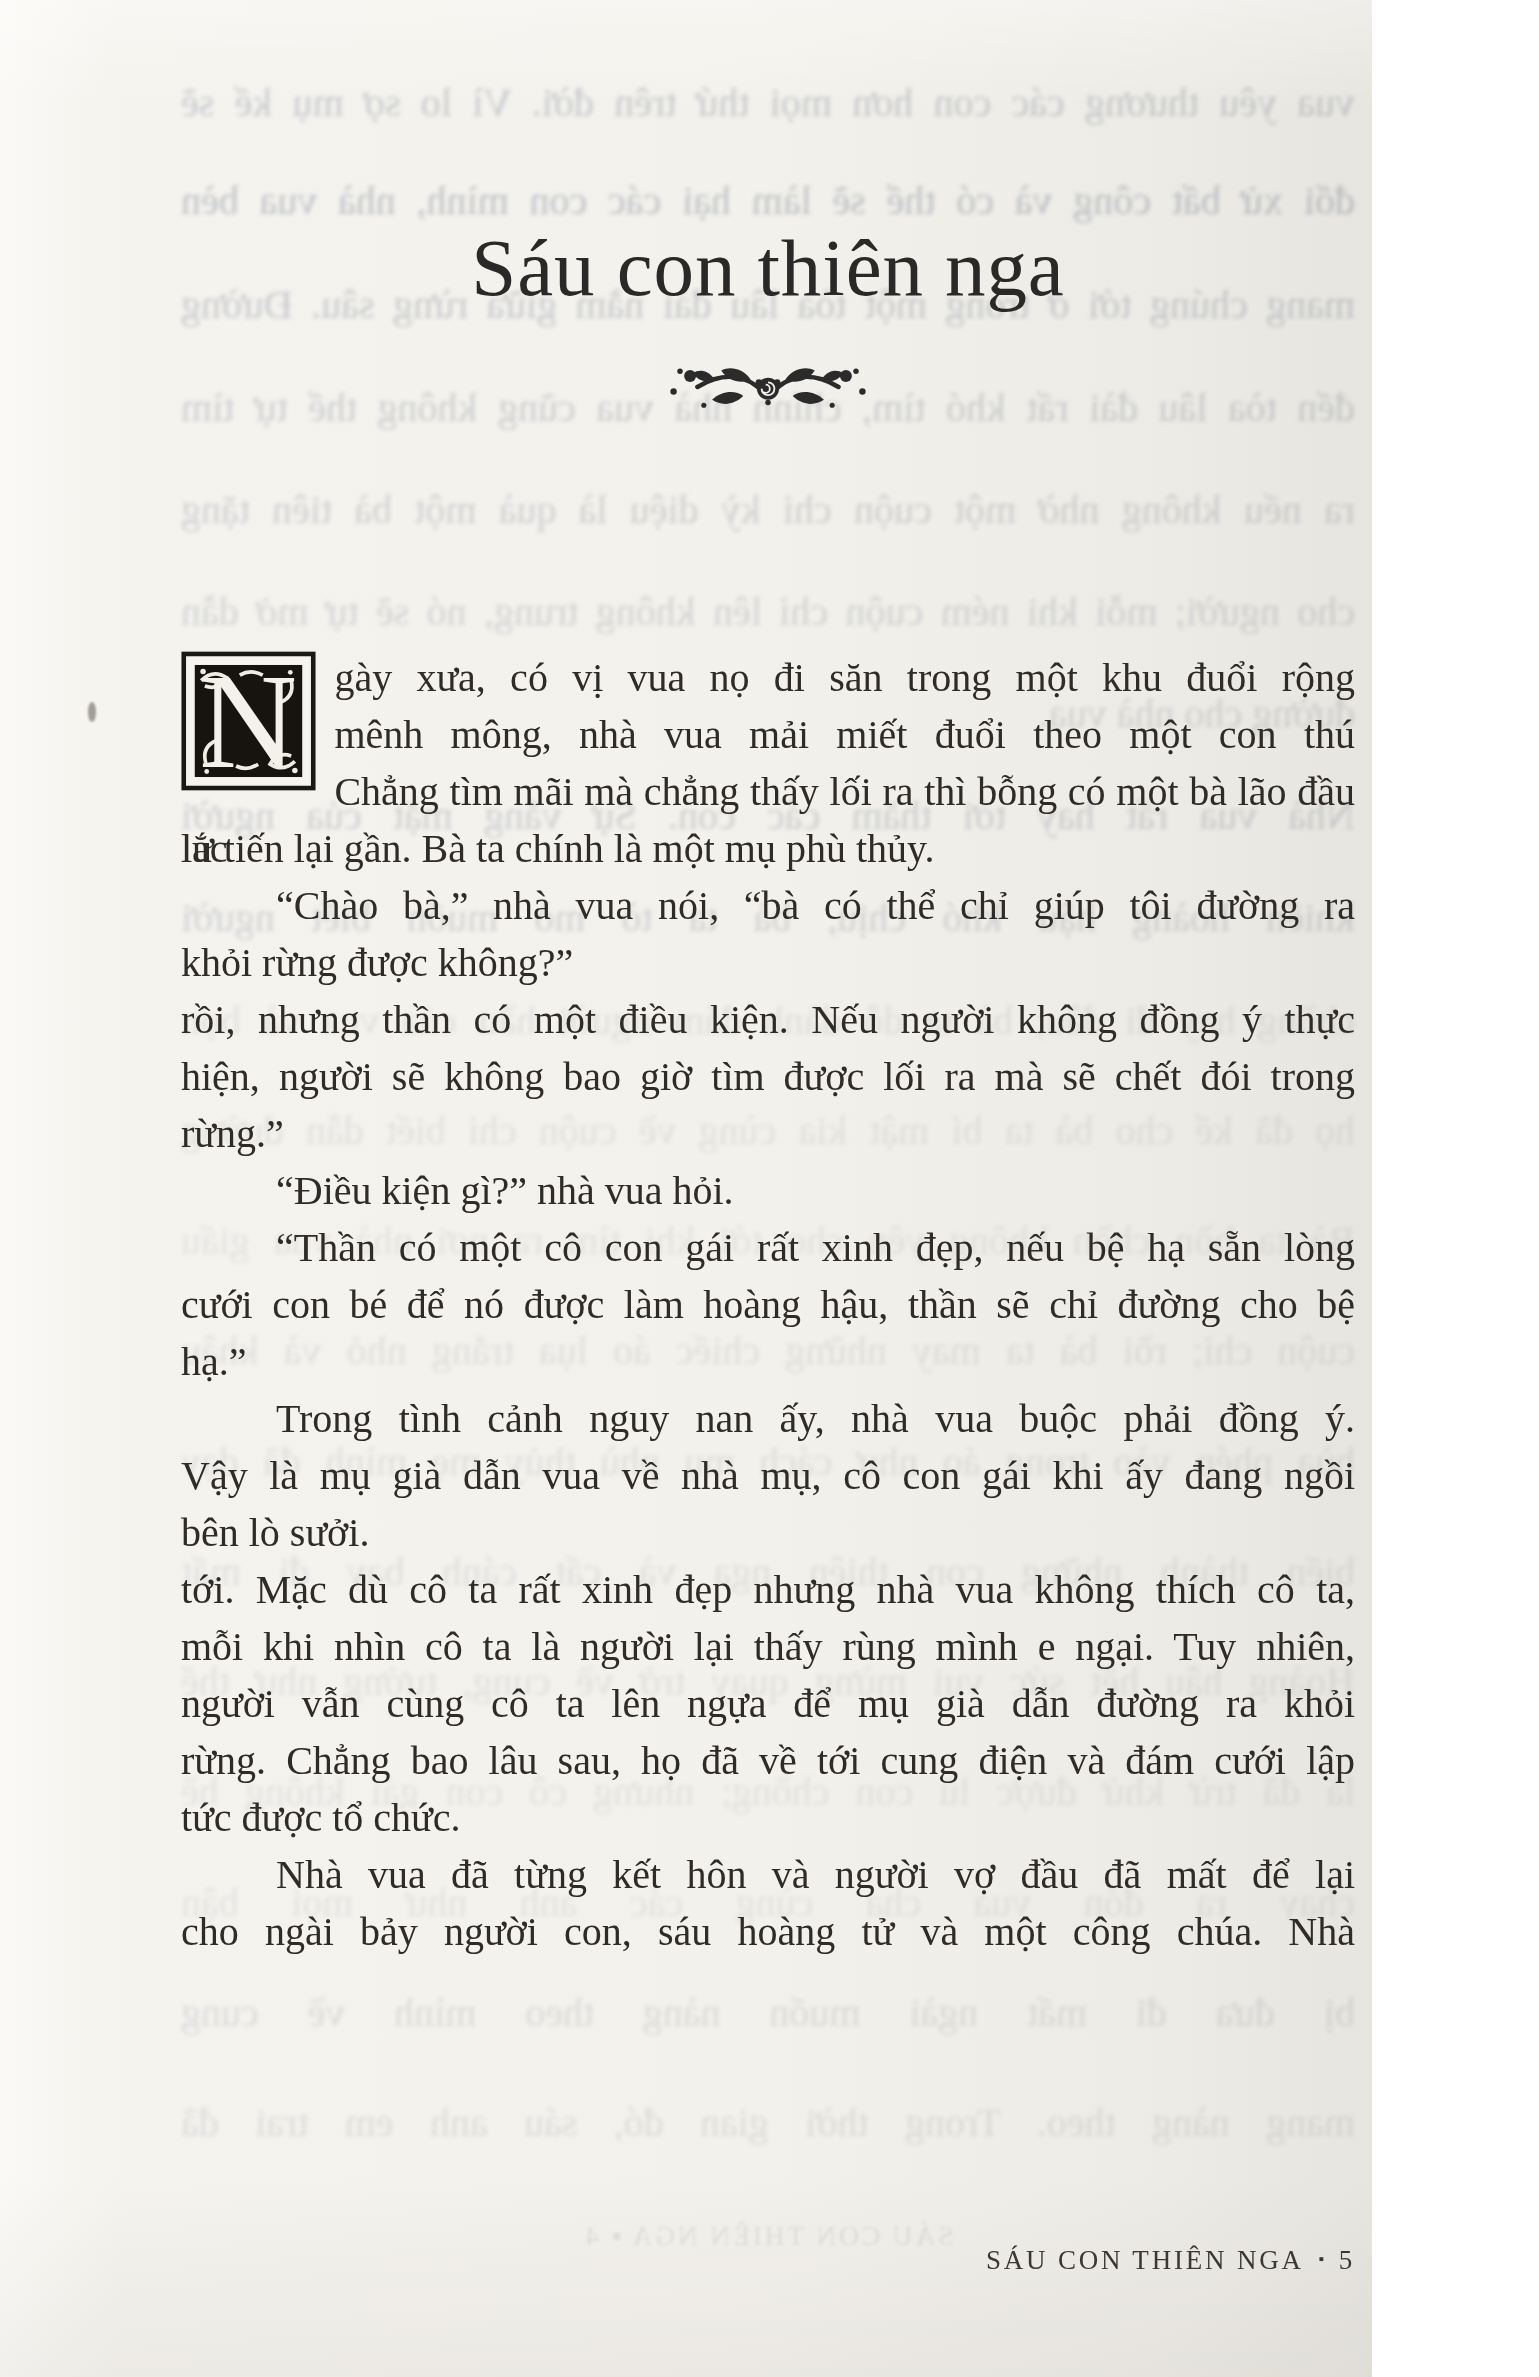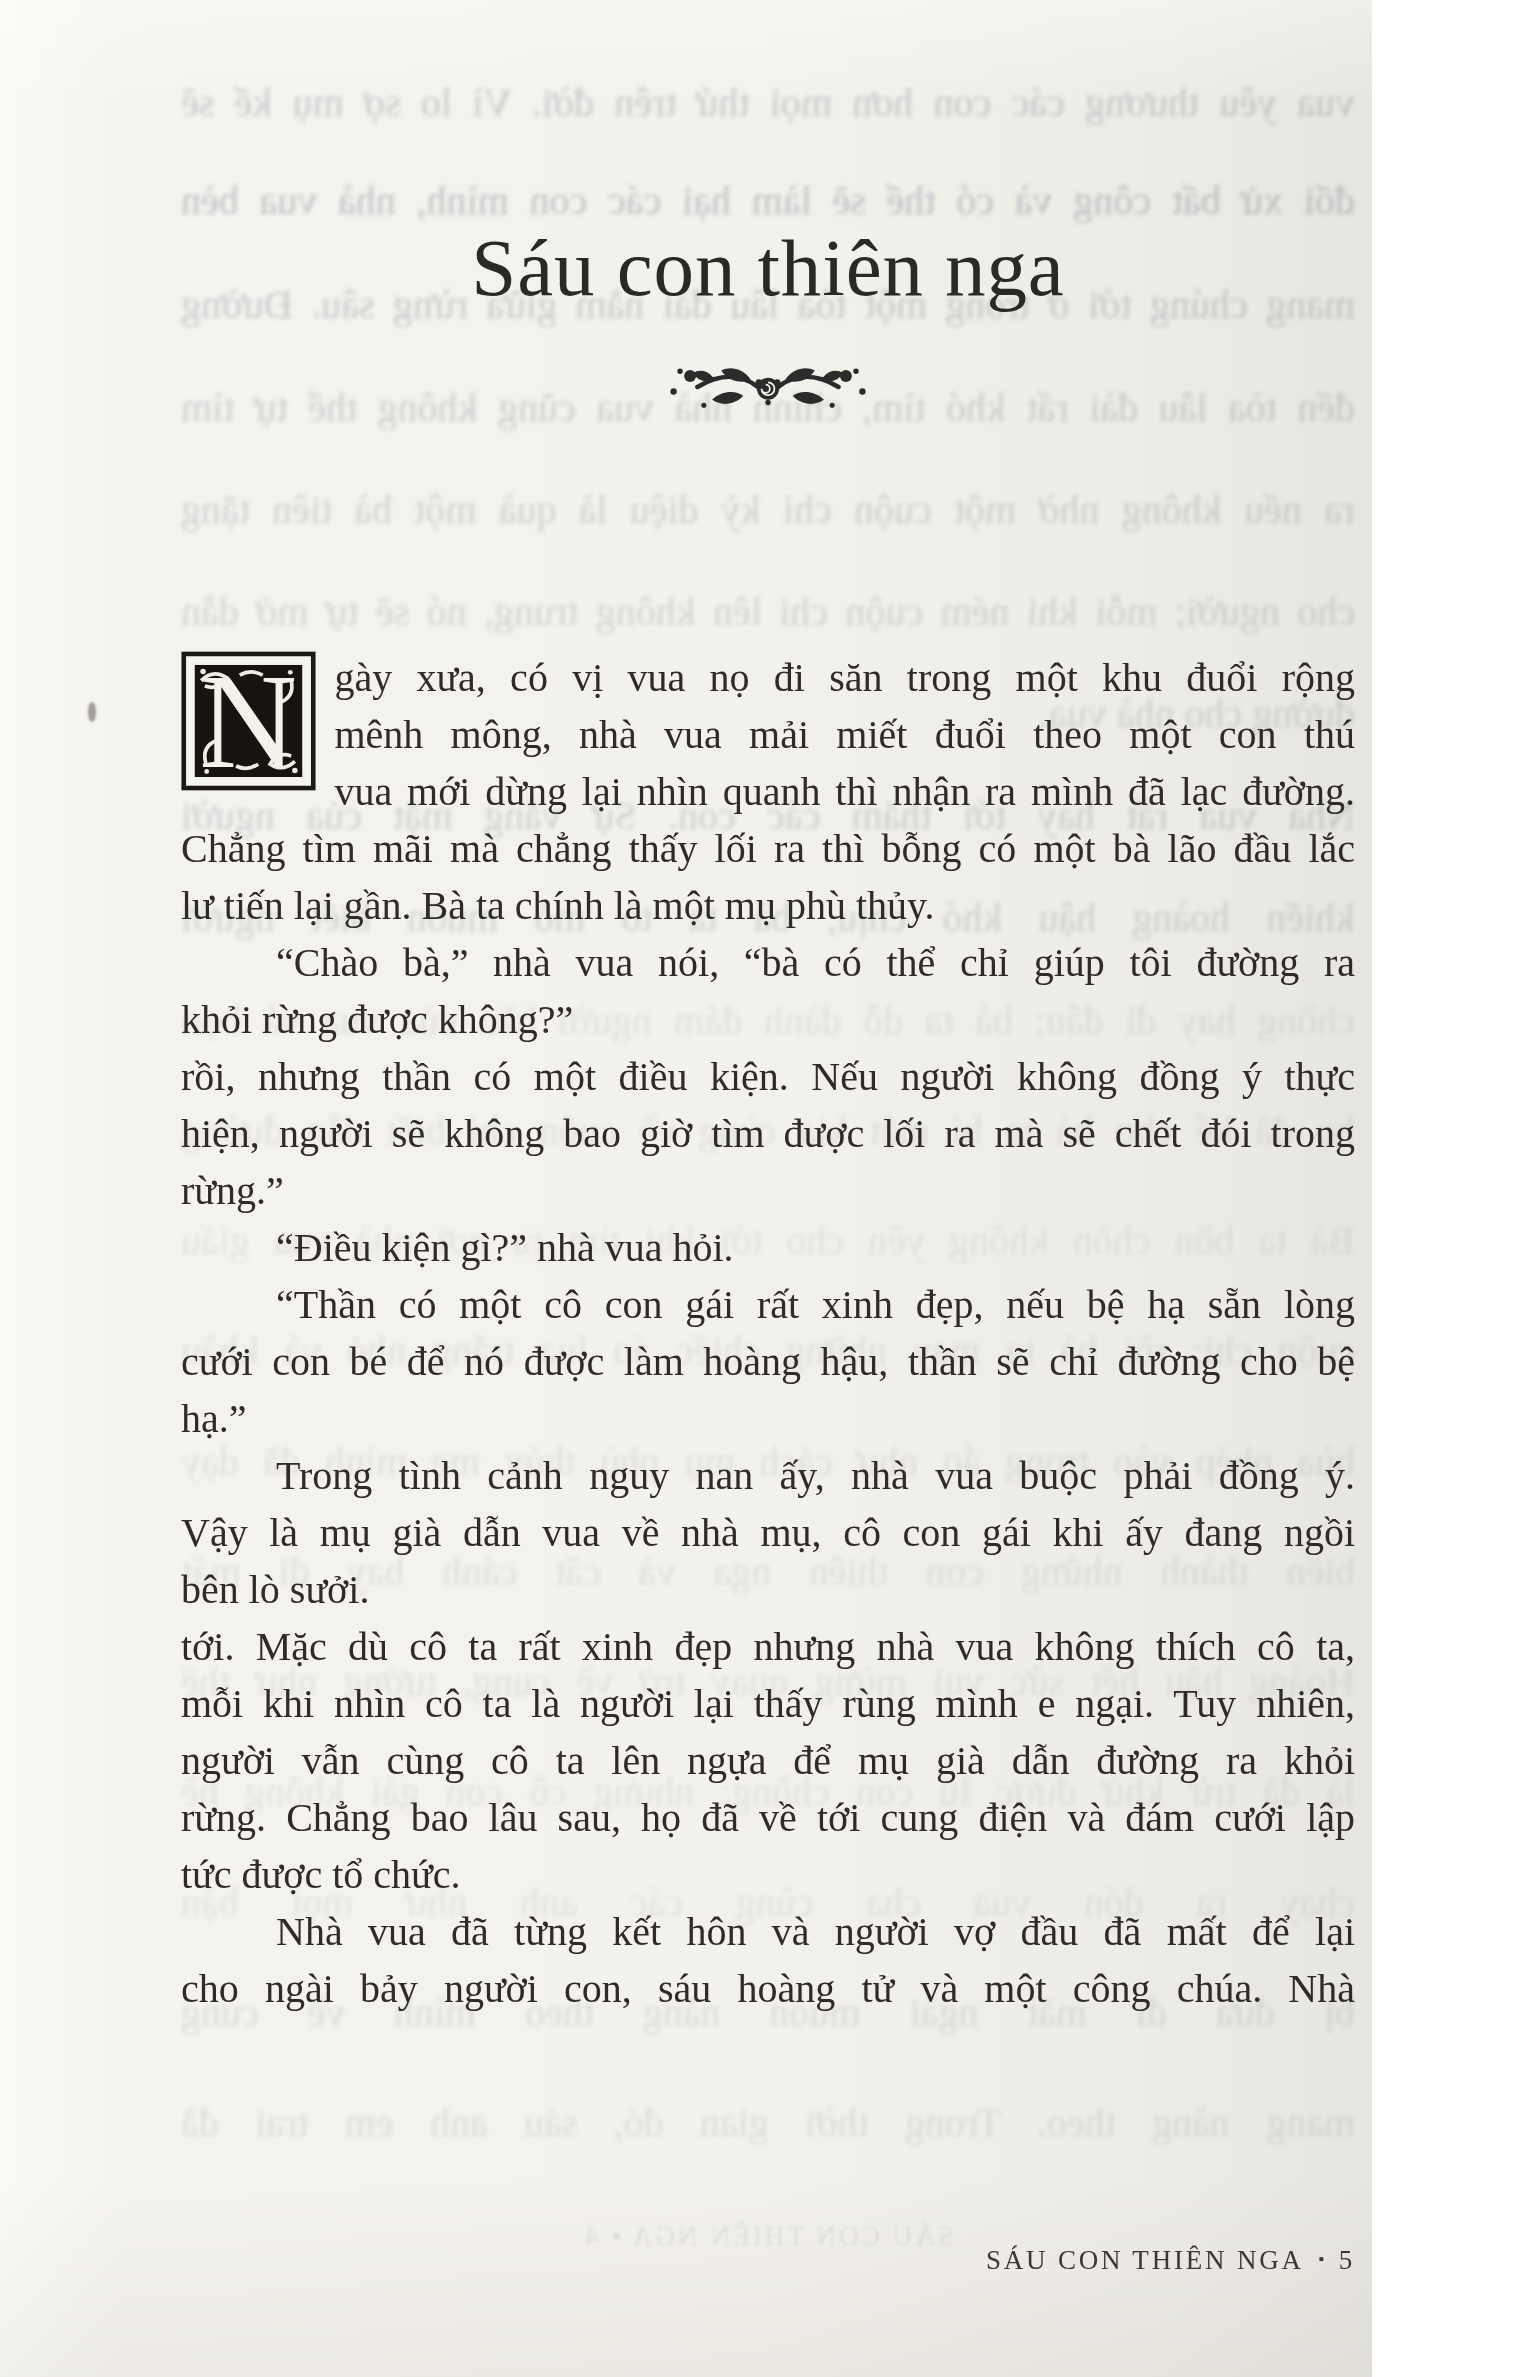--- a/index.html
+++ b/index.html
@@ -122,21 +122,20 @@
             <circle cx="124" cy="130" r="3"></circle>
           <circle cx="28" cy="131" r="2.6"></circle>
             <circle cx="119" cy="23" r="2.6"></circle>
         </g>
         <text x="73" y="126" font-size="148" fill="#f4f1ea" text-anchor="middle" font-family="Liberation Serif, DejaVu Serif, serif">N</text>
       </svg>
     </div>
     <div id="body-lines">
         <div class="line jl">gày xưa, có vị vua nọ đi săn trong một khu đuổi rộng</div>
         <div class="line jl">mênh mông, nhà vua mải miết đuổi theo một con thú</div>
-        <div class="line jl">vua mới dừng lại nhìn quanh thì nhận ra mình đã lạc đường.</div>
         <div class="line jl">Chẳng tìm mãi mà chẳng thấy lối ra thì bỗng có một bà lão đầu lắc</div>
         <div class="line nl">lư tiến lại gần. Bà ta chính là một mụ phù thủy.</div>
         <div class="line jl ind">“Chào bà,” nhà vua nói, “bà có thể chỉ giúp tôi đường ra</div>
         <div class="line nl">khỏi rừng được không?”</div>
         <div class="line jl">rồi, nhưng thần có một điều kiện. Nếu người không đồng ý thực</div>
         <div class="line jl">hiện, người sẽ không bao giờ tìm được lối ra mà sẽ chết đói trong</div>
         <div class="line nl">rừng.”</div>
         <div class="line nl ind">“Điều kiện gì?” nhà vua hỏi.</div>
         <div class="line jl ind">“Thần có một cô con gái rất xinh đẹp, nếu bệ hạ sẵn lòng</div>
         <div class="line jl">cưới con bé để nó được làm hoàng hậu, thần sẽ chỉ đường cho bệ</div>

